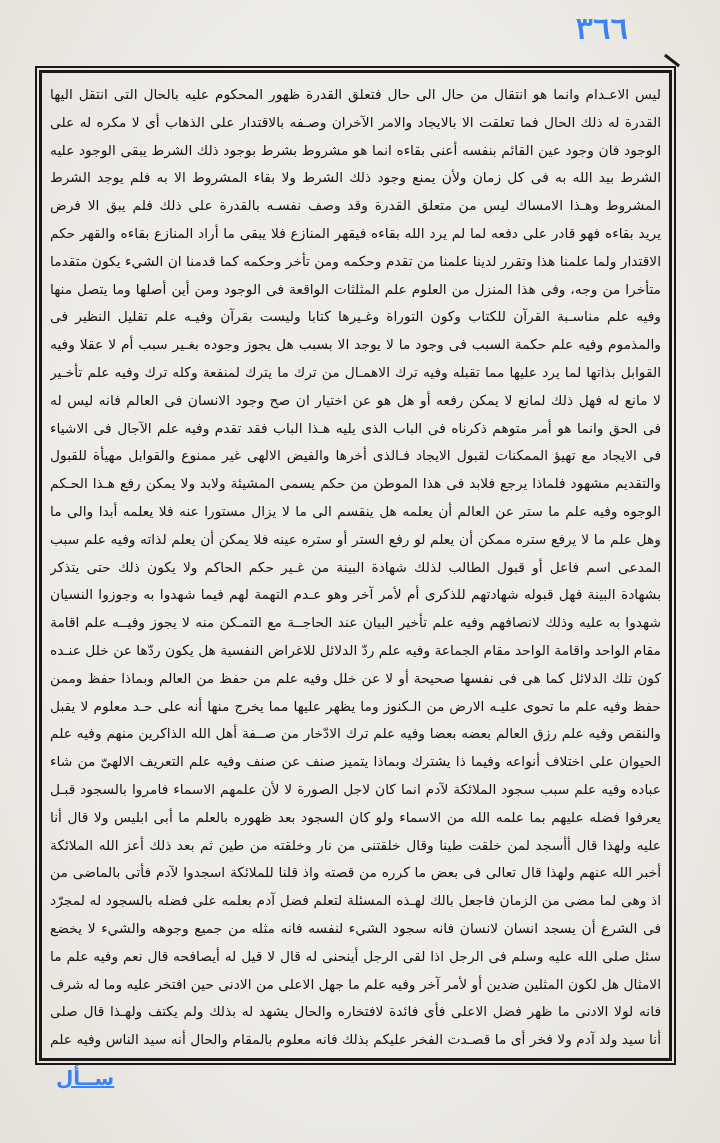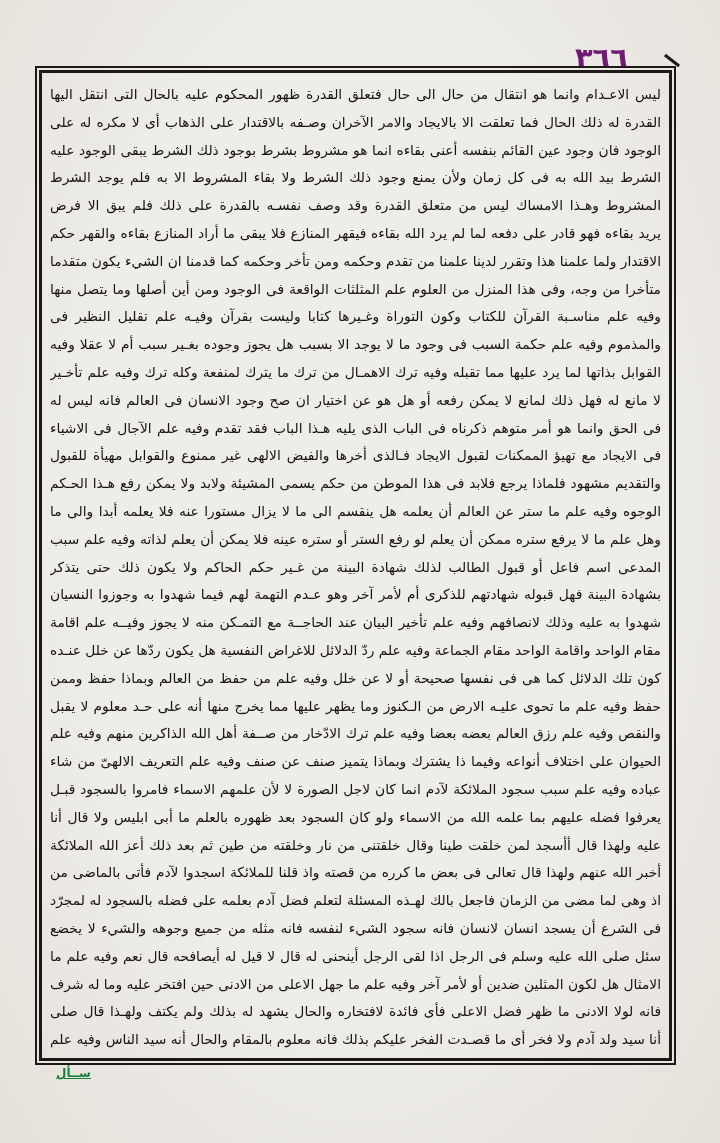--- a/index.html
+++ b/index.html
@@ -4,23 +4,24 @@
 <style>
   html,body{margin:0;padding:0;}
   body{
     width:720px;height:1143px;position:relative;overflow:hidden;
     background:radial-gradient(ellipse at 50% 45%, #efede8 55%, #e4e1da 100%);
     font-family:"DejaVu Sans", sans-serif;
     color:#1b1815;
   }
   .page{position:absolute;inset:0;}
   .page-number{
-    position:absolute;top:41px;right:92px;
+    position:absolute;top:12px;right:92px;
     font-size:29px;font-weight:bold;letter-spacing:1px;
-    color:#701a75;
+    color:#3b82f6;
+    font-family:Liberation Mono, monospace;
   }
   .frame-outer{
     position:absolute;left:35px;top:66px;width:641px;height:999px;
     border:2px solid #1c1916;padding:2px;box-sizing:border-box;
     background:transparent;
   }
   
   .frame-outer .corner-tail{
     position:absolute;right:-7px;top:-9px;width:18px;height:3px;
     background:#1c1916;transform:rotate(38deg);
@@ -41,21 +42,21 @@
     white-space:normal;
     text-align:justify;
     -moz-text-align-last:justify;
     text-align-last:justify;
     overflow:hidden;
     color:#181410;
     text-rendering:optimizeLegibility;
   }
   .catchword{
     position:absolute;left:56px;top:1066px;
-    direction:rtl;font-size:12px;font-weight:bold;color:#15803d;text-decoration:underline;
+    direction:rtl;font-size:20px;font-weight:bold;color:#3b82f6;text-decoration:underline;
   }
 </style>
 </head>
 <body>
 
 <div class="page">
 
   <div class="page-number">٣٦٦</div>
 
   <div class="frame-outer">

